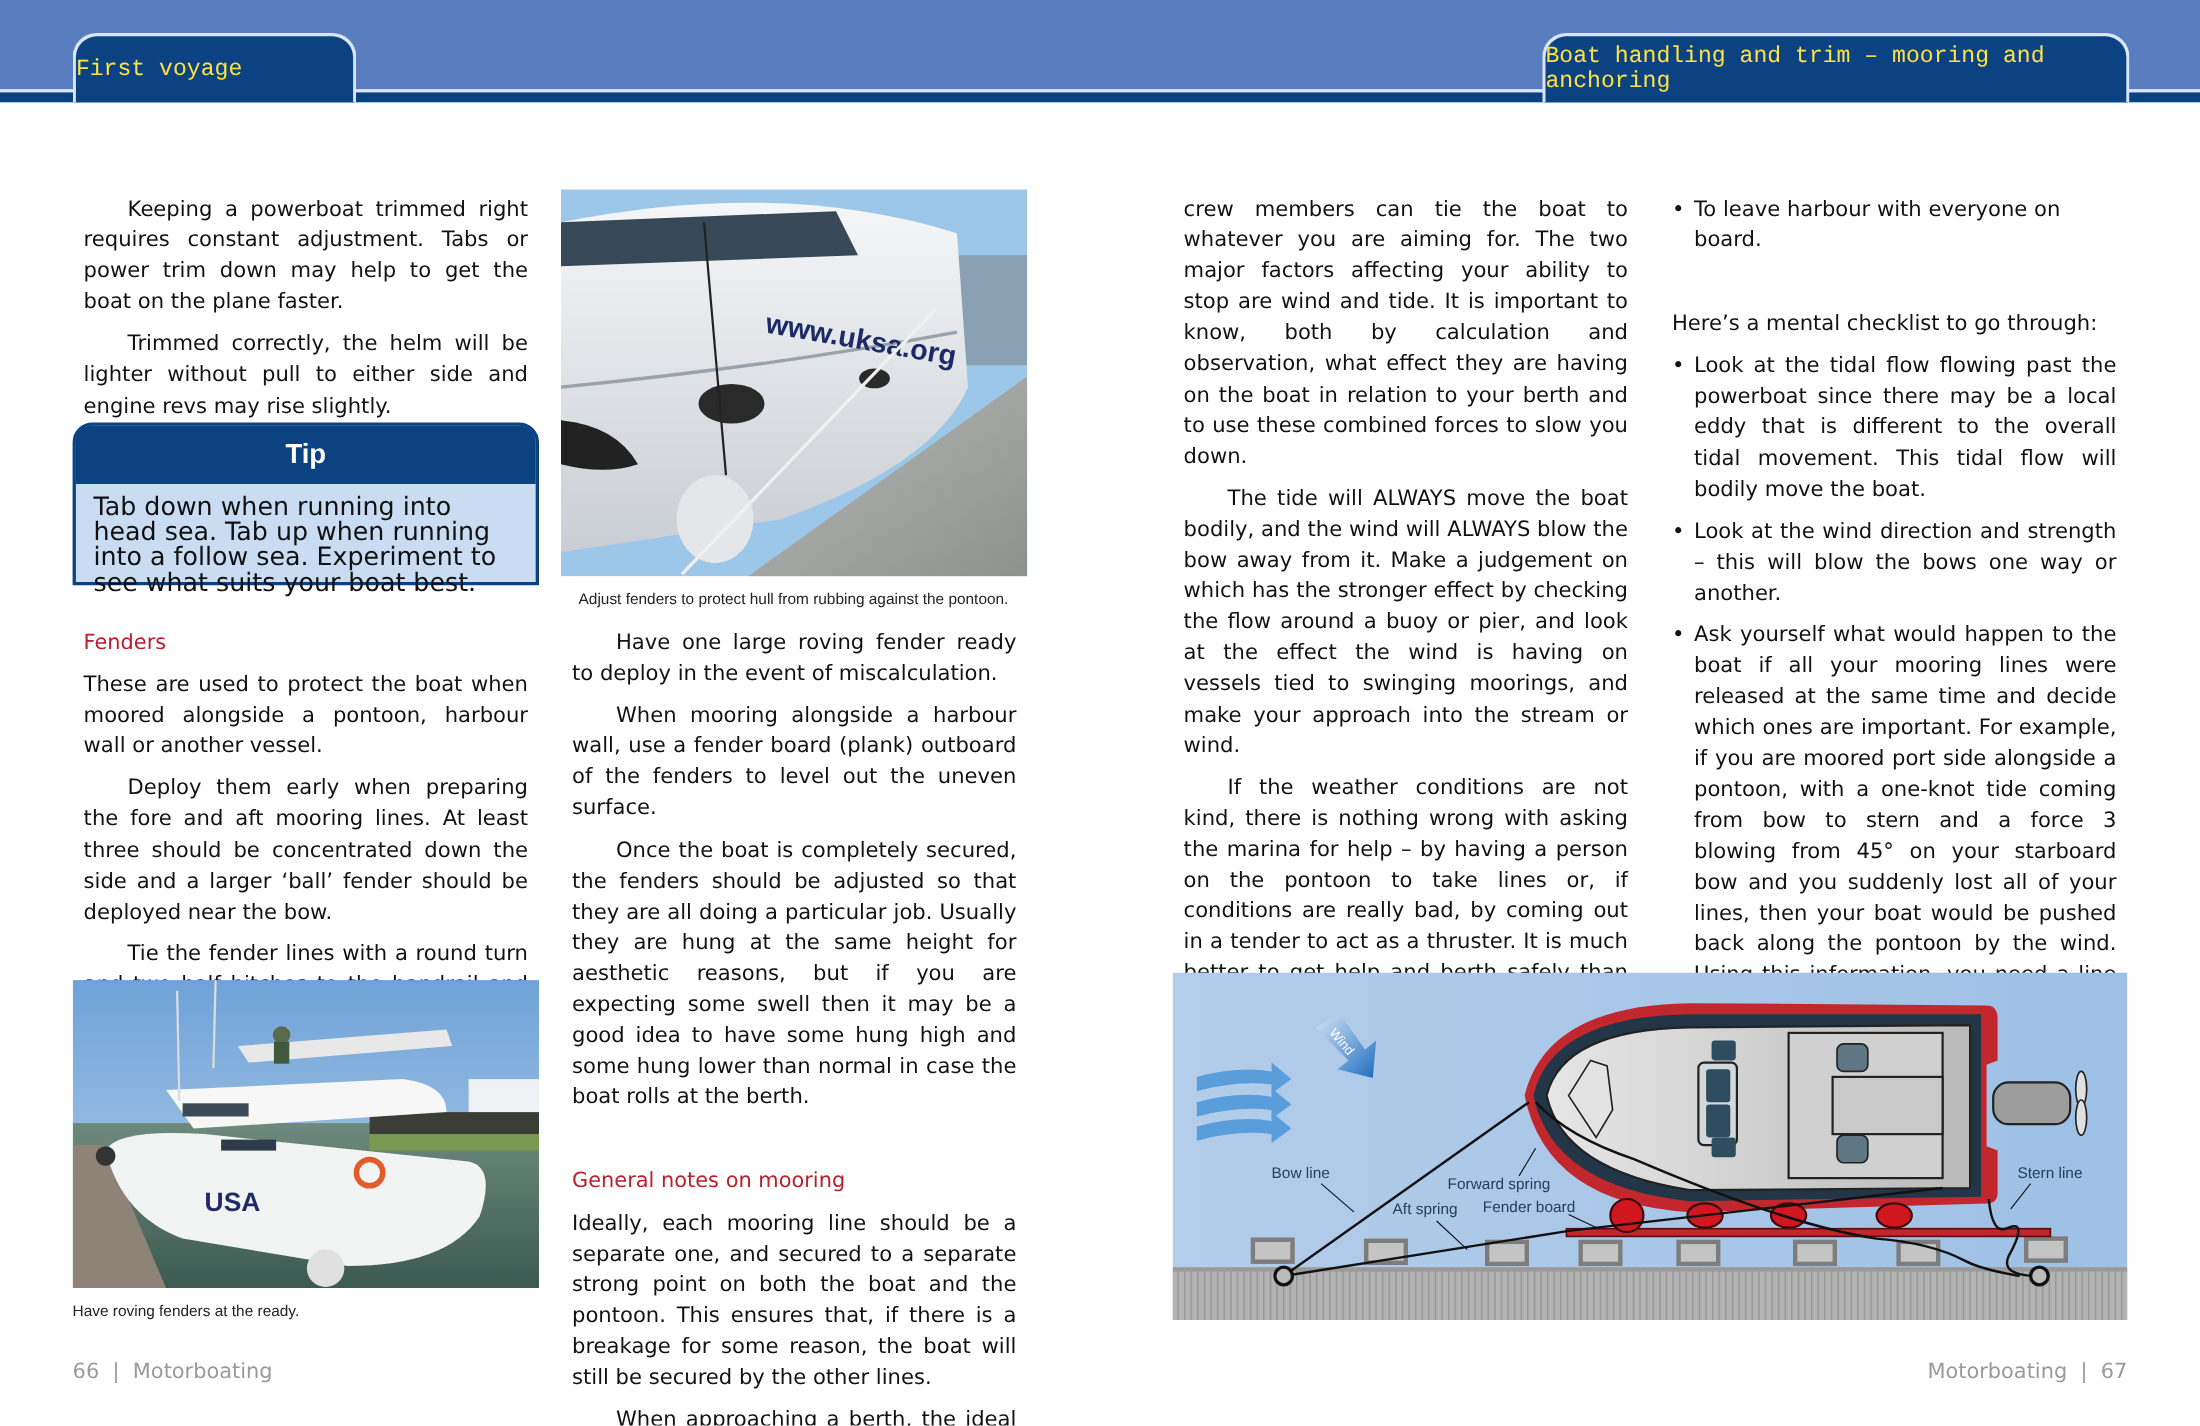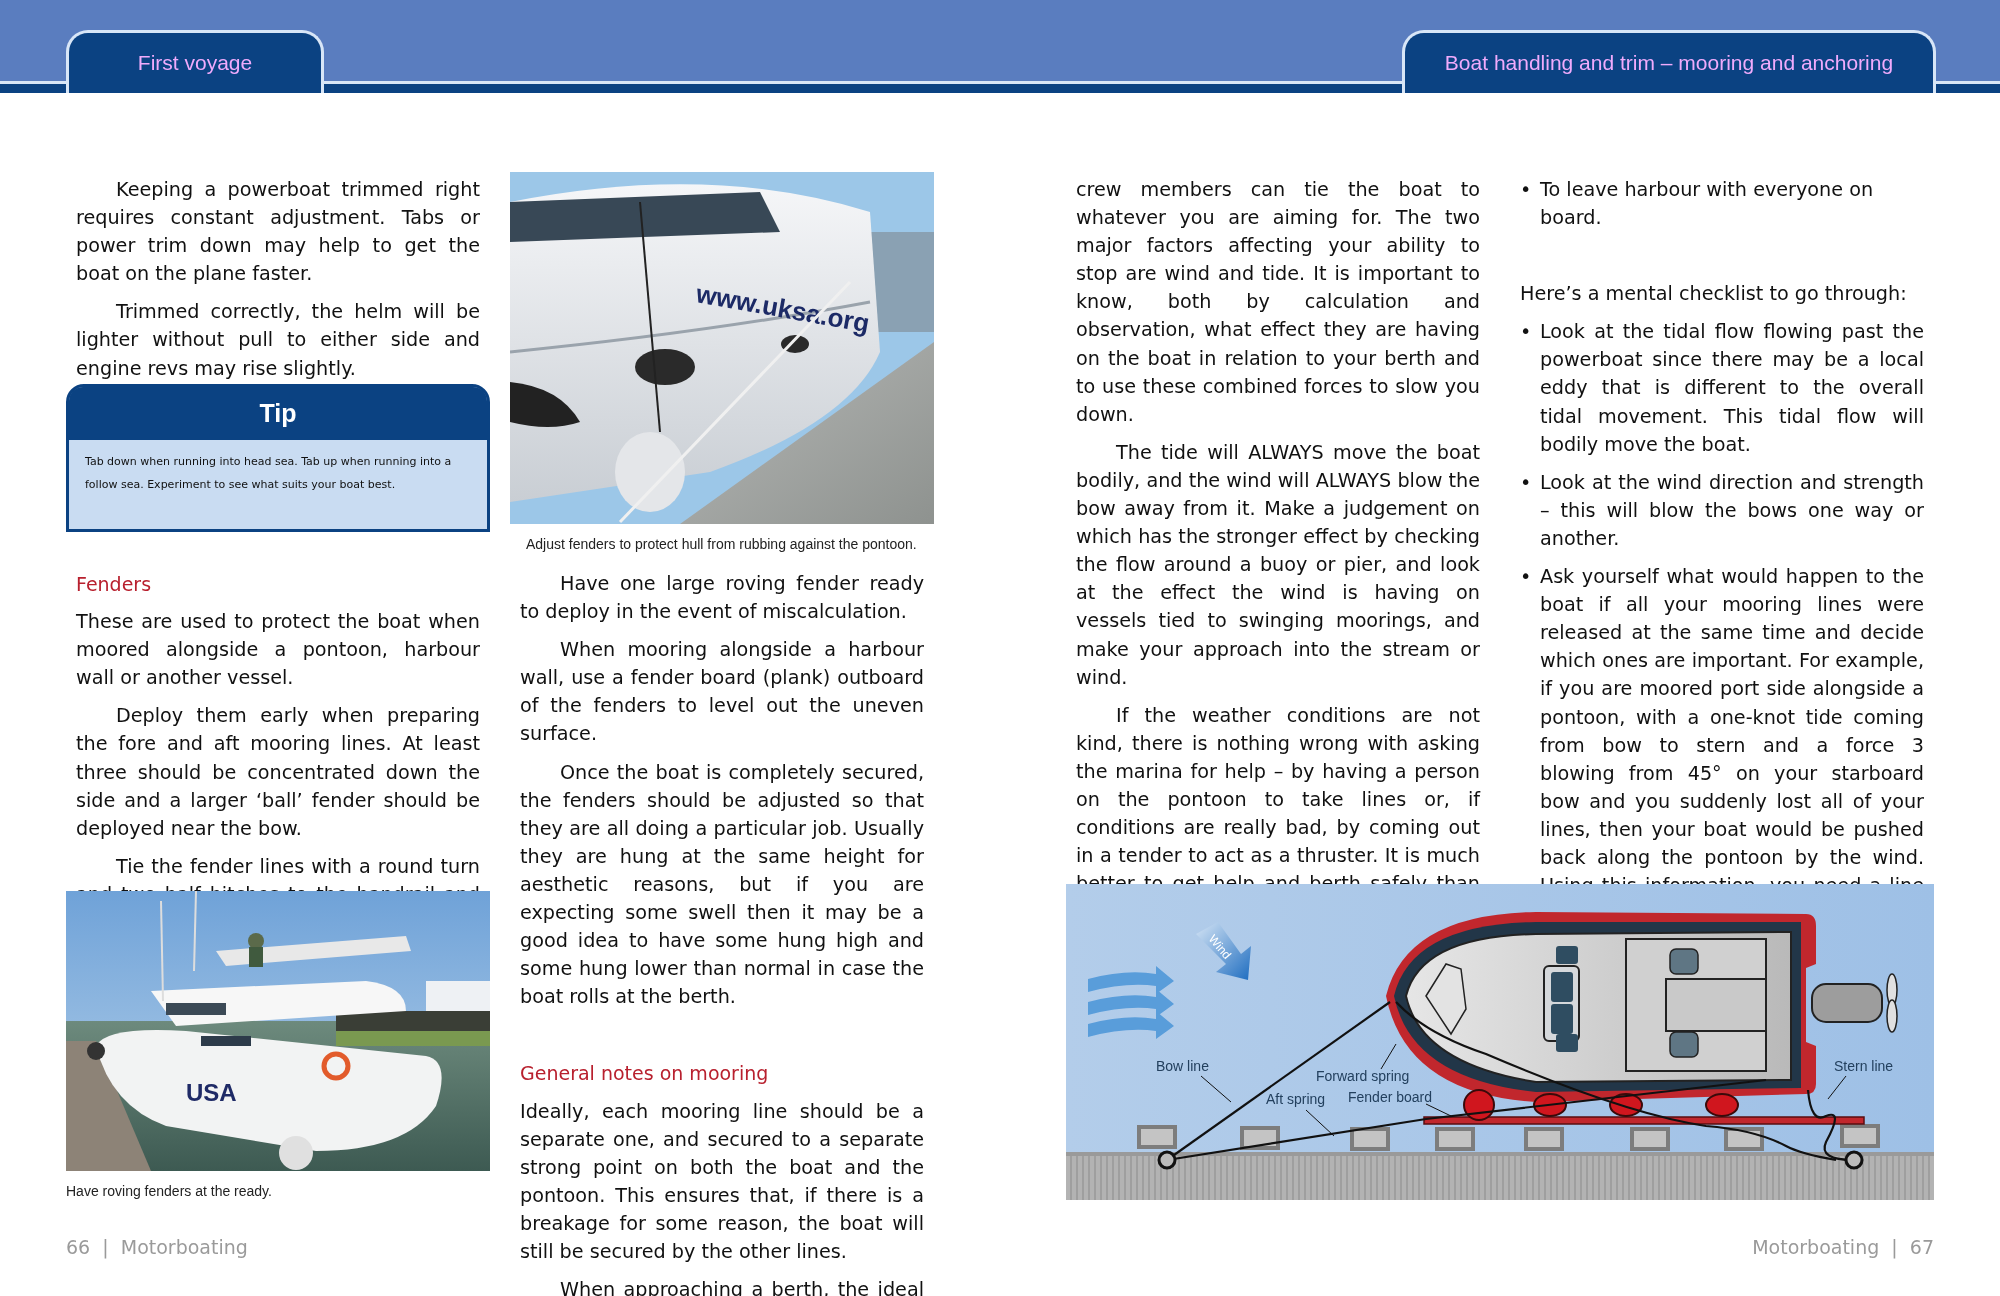--- a/index.html
+++ b/index.html
@@ -2,35 +2,35 @@
 <html><head>
 <meta charset="utf-8">
 <style>
   html, body { margin:0; padding:0; }
   body { width:2000px; height:1296px; position:relative; background:#ffffff; overflow:hidden;
          font-family:"DejaVu Sans", "Liberation Sans", sans-serif; color:#111; }
   .header-band { position:absolute; left:0; top:0; width:2000px; height:82px; background:#5a7dbf; }
   .header-line { position:absolute; left:0; top:81px; width:2000px; height:3px; background:#d8e6f7; }
   .header-bar { position:absolute; left:0; top:84px; width:2000px; height:9px; background:#0b4282; }
   .tab { position:absolute; top:30px; height:63px; background:#0b4282; border:3px solid #d8e6f7;
-         border-bottom:none; border-radius:22px 22px 0 0; color:#f0abfc; font-size:21px;
-         display:flex; align-items:center; justify-content:center; box-sizing:border-box;
-         font-family:Liberation Sans, sans-serif; }
+         border-bottom:none; border-radius:22px 22px 0 0; color:#fde047; font-size:21px;
+         display:flex; align-items:center; justify-content:flex-start; box-sizing:border-box;
+         font-family:Liberation Mono, monospace; }
   .tab-left { left:66px; width:258px; }
   .tab-right { left:1402px; width:534px; }
   .col { position:absolute; font-size:19.2px; line-height:28.1px; text-align:justify; }
   .col p { margin:10px; }
   .ind { text-indent:40px; }
   .heading-red { color:#b8202e; font-weight:normal; font-size:19px; }
   .tip { position:absolute; left:66px; top:384px; width:424px; height:148px; box-sizing:border-box;
          border:3px solid #0b4282; border-radius:18px 18px 0 0; background:#c9dcf2; }
   .tip-head { height:53px; background:#0b4282; border-radius:14px 14px 0 0; color:#fff;
               font-weight:bold; font-size:25px; display:flex; align-items:center; justify-content:center;
               font-family:"Liberation Sans", sans-serif; }
-  .tip-body { padding:10px 16px; font-size:11px; line-height:23px; color:#111; }
+  .tip-body { padding:10px 16px; font-size:23px; line-height:23px; color:#111; }
   .photo { position:absolute; overflow:hidden; }
   .caption { position:absolute; font-size:14px; color:#222; font-family:"Liberation Sans", sans-serif; }
   .bul { padding-left:20px; position:relative; }
   .bul:before { content:"•"; position:absolute; left:0; }
   .footer { position:absolute; top:1236px; font-size:19px; color:#9a9a9a; }
   .diag { position:absolute; left:1066px; top:884px; width:868px; height:316px; }
   .dlabel { font-family:"Liberation Sans", sans-serif; font-size:14px; fill:#23405e; }
 </style>
 </head>
 <body>

